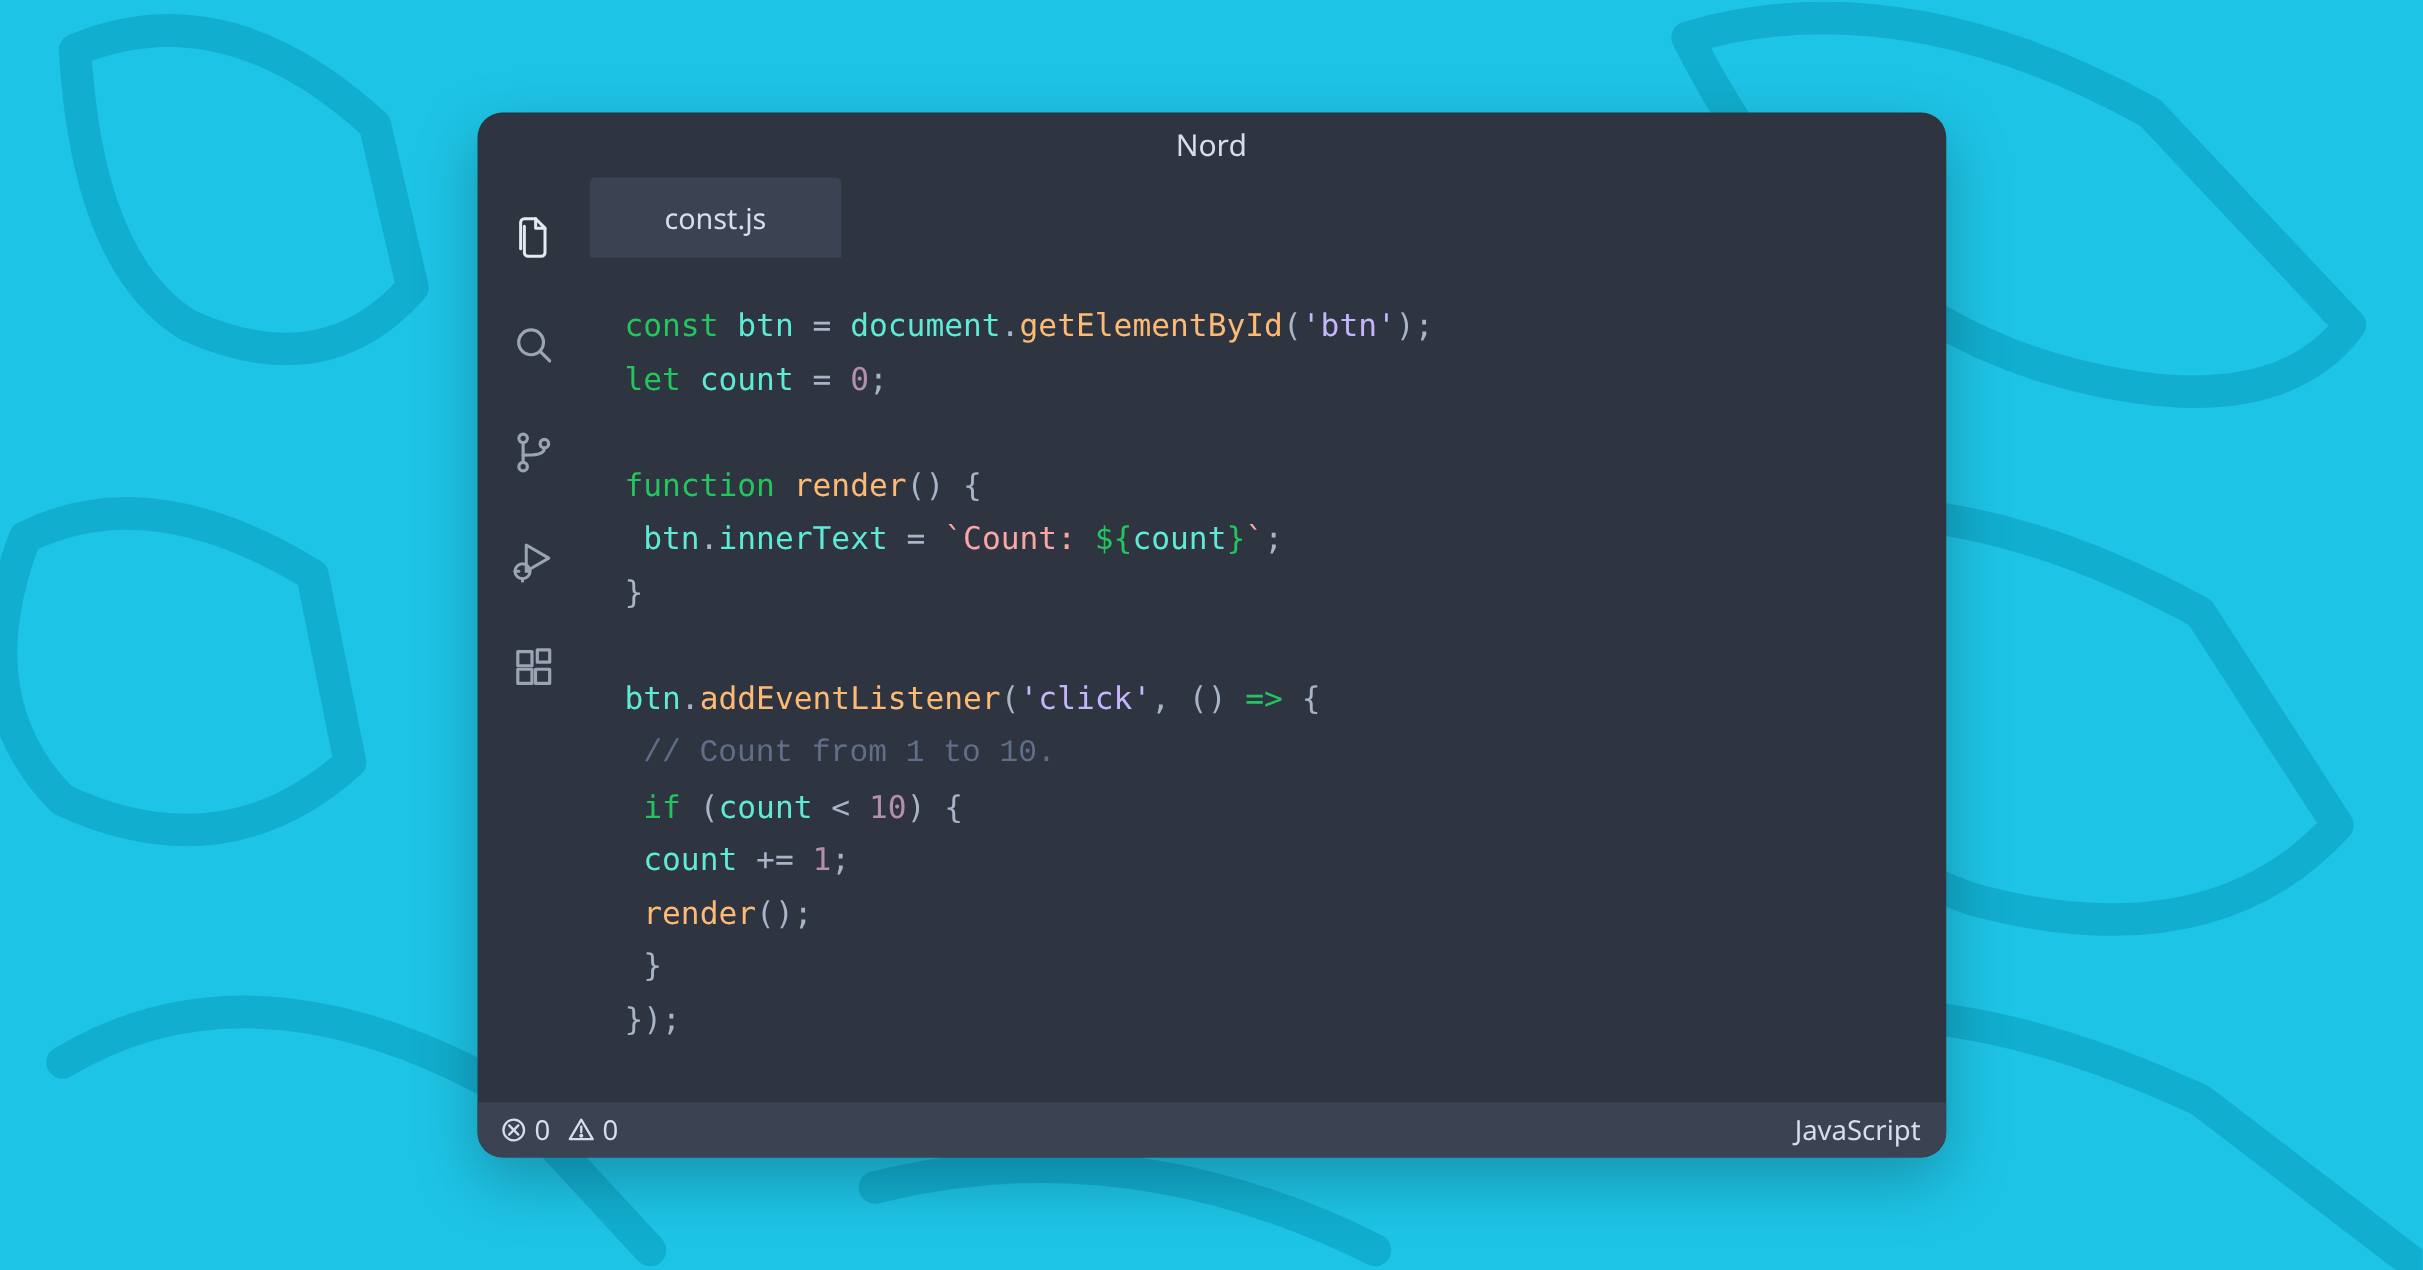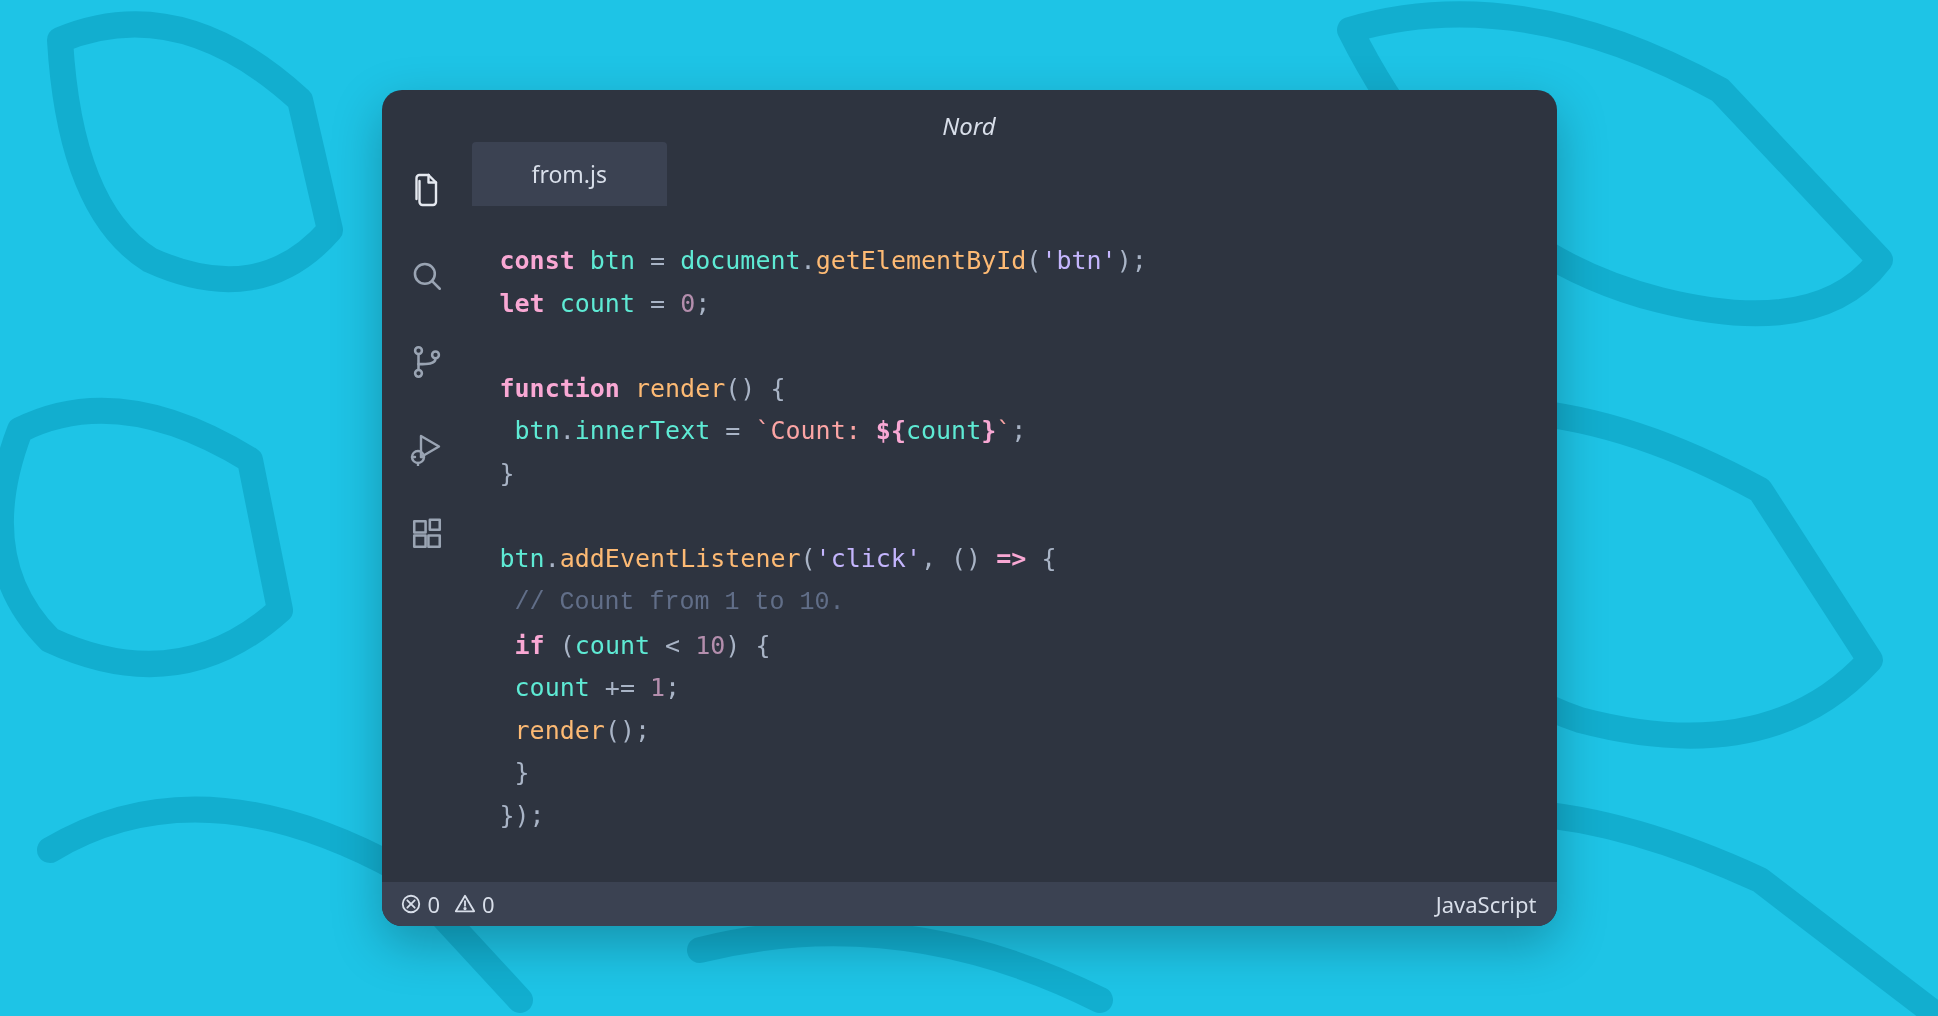--- a/index.html
+++ b/index.html
@@ -25,25 +25,24 @@
     width: 1175px;
     background: #2e3440;
     border-radius: 20px;
     overflow: hidden;
     color: #d8dee9;
     box-shadow: 0 18px 50px rgba(0,0,0,0.25);
   }
   .titlebar {
     height: 52px;
     display: flex;
-    align-items: flex-end;
+    align-items: center;
     justify-content: center;
     font-size: 24px;
     color: #d8dee9;
-    font-style: italic;
   }
   .body {
     display: flex;
     min-height: 740px;
   }
   .activity-bar {
     width: 90px;
     display: flex;
     flex-direction: column;
     align-items: center;
@@ -78,21 +77,21 @@
     cursor: pointer;
   }
   .code-wrap {
     padding: 34px 28px 40px 28px;
     font-family: ui-monospace, SFMono-Regular, "SF Mono", Menlo, Consolas, monospace;
     font-size: 25px;
     line-height: 1.7;
     white-space: pre;
     color: #d8dee9;
   }
-  .tok-kw    { color: #f9a8d4; font-weight: bold; }
+  .tok-kw    { color: #22c55e; }
   .tok-id    { color: #5eead4; }
   .tok-pun   { color: #a9b4c6; }
   .tok-fn    { color: #fdba74; }
   .tok-str   { color: #c4b5fd; }
   .tok-num   { color: #b48ead; }
   .tok-com   { color: #616e88; font-family: Liberation Mono, monospace; }
   .tok-tpl   { color: #fca5a5; }
   .statusbar {
     background: #3b4252;
     height: 44px;
@@ -170,21 +169,21 @@
           <rect x="3" y="13" width="8" height="8"></rect>
           <rect x="13" y="13" width="8" height="8"></rect>
           <rect x="14" y="2" width="7" height="7"></rect>
         </svg>
       </div>
     </div>
 
     <div class="main">
       <div class="tabbar">
         <div class="tab">
-          <span>from.js</span>
+          <span>const.js</span>
         </div>
       </div>
       <div class="code-wrap" id="code"><div><span class="tok-kw">const </span><span class="tok-id">btn </span><span class="tok-pun">= </span><span class="tok-id">document</span><span class="tok-pun">.</span><span class="tok-fn">getElementById</span><span class="tok-pun">(</span><span class="tok-str">'btn'</span><span class="tok-pun">);</span></div><div><span class="tok-kw">let </span><span class="tok-id">count </span><span class="tok-pun">= </span><span class="tok-num">0</span><span class="tok-pun">;</span></div><div>&nbsp;</div><div><span class="tok-kw">function </span><span class="tok-fn">render</span><span class="tok-pun">() {</span></div><div><span class="tok-id"> btn</span><span class="tok-pun">.</span><span class="tok-id">innerText </span><span class="tok-pun">= </span><span class="tok-tpl">`Count: </span><span class="tok-kw">${</span><span class="tok-id">count</span><span class="tok-kw">}</span><span class="tok-tpl">`</span><span class="tok-pun">;</span></div><div><span class="tok-pun">}</span></div><div>&nbsp;</div><div><span class="tok-id">btn</span><span class="tok-pun">.</span><span class="tok-fn">addEventListener</span><span class="tok-pun">(</span><span class="tok-str">'click'</span><span class="tok-pun">, () </span><span class="tok-kw">=&gt;</span><span class="tok-pun"> {</span></div><div><span class="tok-com"> // Count from 1 to 10.</span></div><div><span class="tok-pun"> </span><span class="tok-kw">if </span><span class="tok-pun">(</span><span class="tok-id">count </span><span class="tok-pun">&lt; </span><span class="tok-num">10</span><span class="tok-pun">) {</span></div><div><span class="tok-id"> count </span><span class="tok-pun">+= </span><span class="tok-num">1</span><span class="tok-pun">;</span></div><div><span class="tok-pun"> </span><span class="tok-fn">render</span><span class="tok-pun">();</span></div><div><span class="tok-pun"> }</span></div><div><span class="tok-pun">});</span></div></div>
     </div>
 
   </div>
 
   <div class="statusbar">
     <div class="status-left">
       <div class="status-item">

